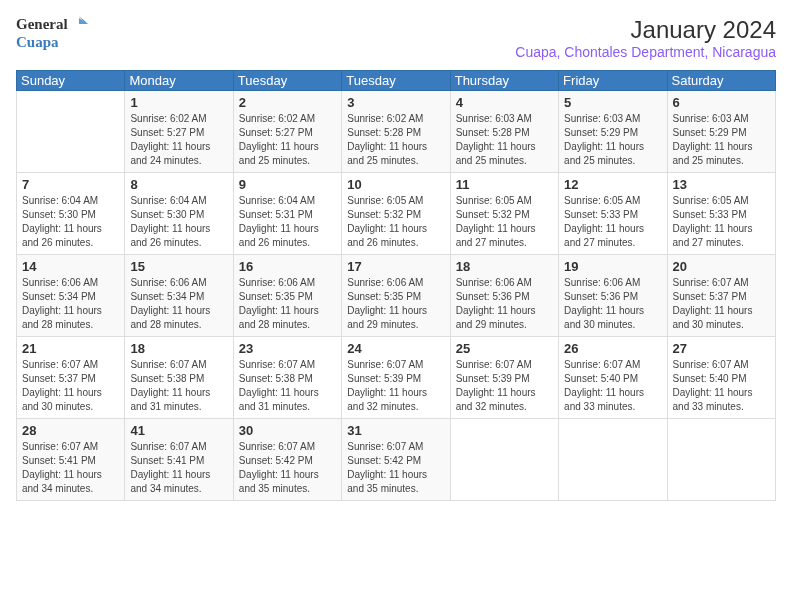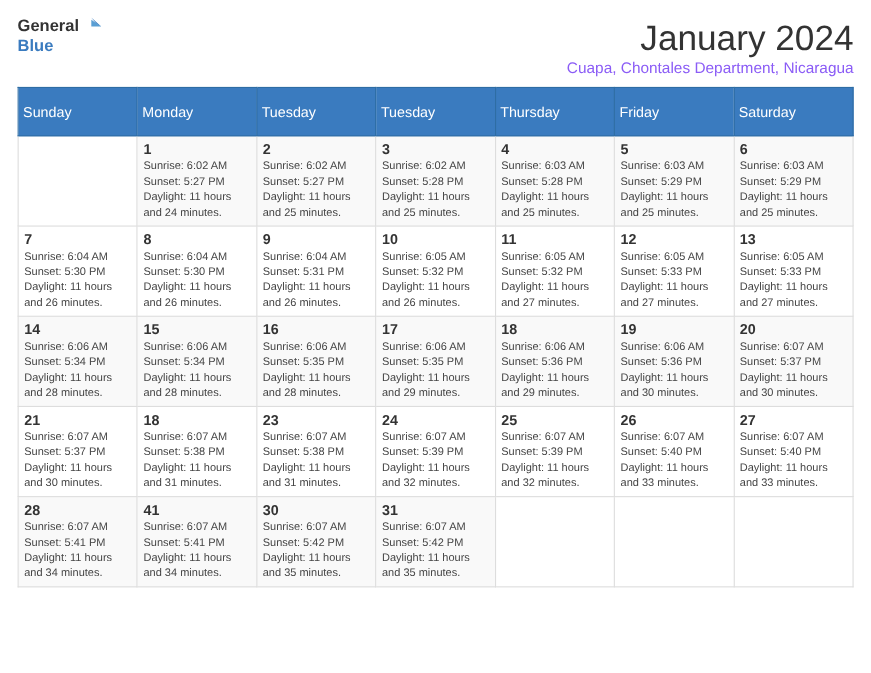--- a/index.html
+++ b/index.html
@@ -13,43 +13,44 @@
     .header {
       display: flex;
       justify-content: space-between;
       align-items: flex-start;
       margin-bottom: 10px;
     }
     .logo {
       display: flex;
       align-items: flex-start;
       gap: 4px;
+      font-family: Liberation Serif, serif;
     }
     .title-block {
       text-align: right;
     }
     .main-title {
-      font-size: 32px;
+      font-size: 24px;
       color: #333;
       font-weight: normal;
     }
     .subtitle {
       font-size: 14px;
       color: #8b5cf6;
     }
     .calendar {
       width: 100%;
       border-collapse: collapse;
       border: 1px solid #ccc;
     }
     .calendar th {
       background: #3a7bbf;
       color: #fff;
       font-size: 13px;
-      padding: 14px 4px;
+      padding: 2px 4px;
       text-align: left;
       border: 1px solid #2e6da4;
       font-weight: normal;
     }
     .calendar td {
       vertical-align: top;
       padding: 4px 5px;
       font-size: 10.5px;
       color: #333;
       border: 1px solid #ddd;
@@ -79,21 +80,21 @@
 <div class="header">
   <div class="logo">
   <div style="line-height:1.1;">
     <div style="display:flex;align-items:center;gap:2px;">
       <span style="font-size:15px;font-weight:bold;color:#333;">General</span>
       <svg width="18" height="16" viewBox="0 0 18 16">
         <polygon points="9,0 18,8 14,6" fill="#3a7bbf"></polygon>
         <polygon points="9,2 18,8 9,8" fill="#5a9fd4"></polygon>
       </svg>
     </div>
-    <span style="font-size:15px;font-weight:bold;color:#3a7bbf;">Blue</span>
+    <span style="font-size:15px;font-weight:bold;color:#3a7bbf;">Cuapa</span>
   </div>
 </div>
   <div class="title-block">
     <div class="main-title">January 2024</div>
     <div class="subtitle">Cuapa, Chontales Department, Nicaragua</div>
   </div>
 </div>
 
 <table class="calendar">
   <thead>

